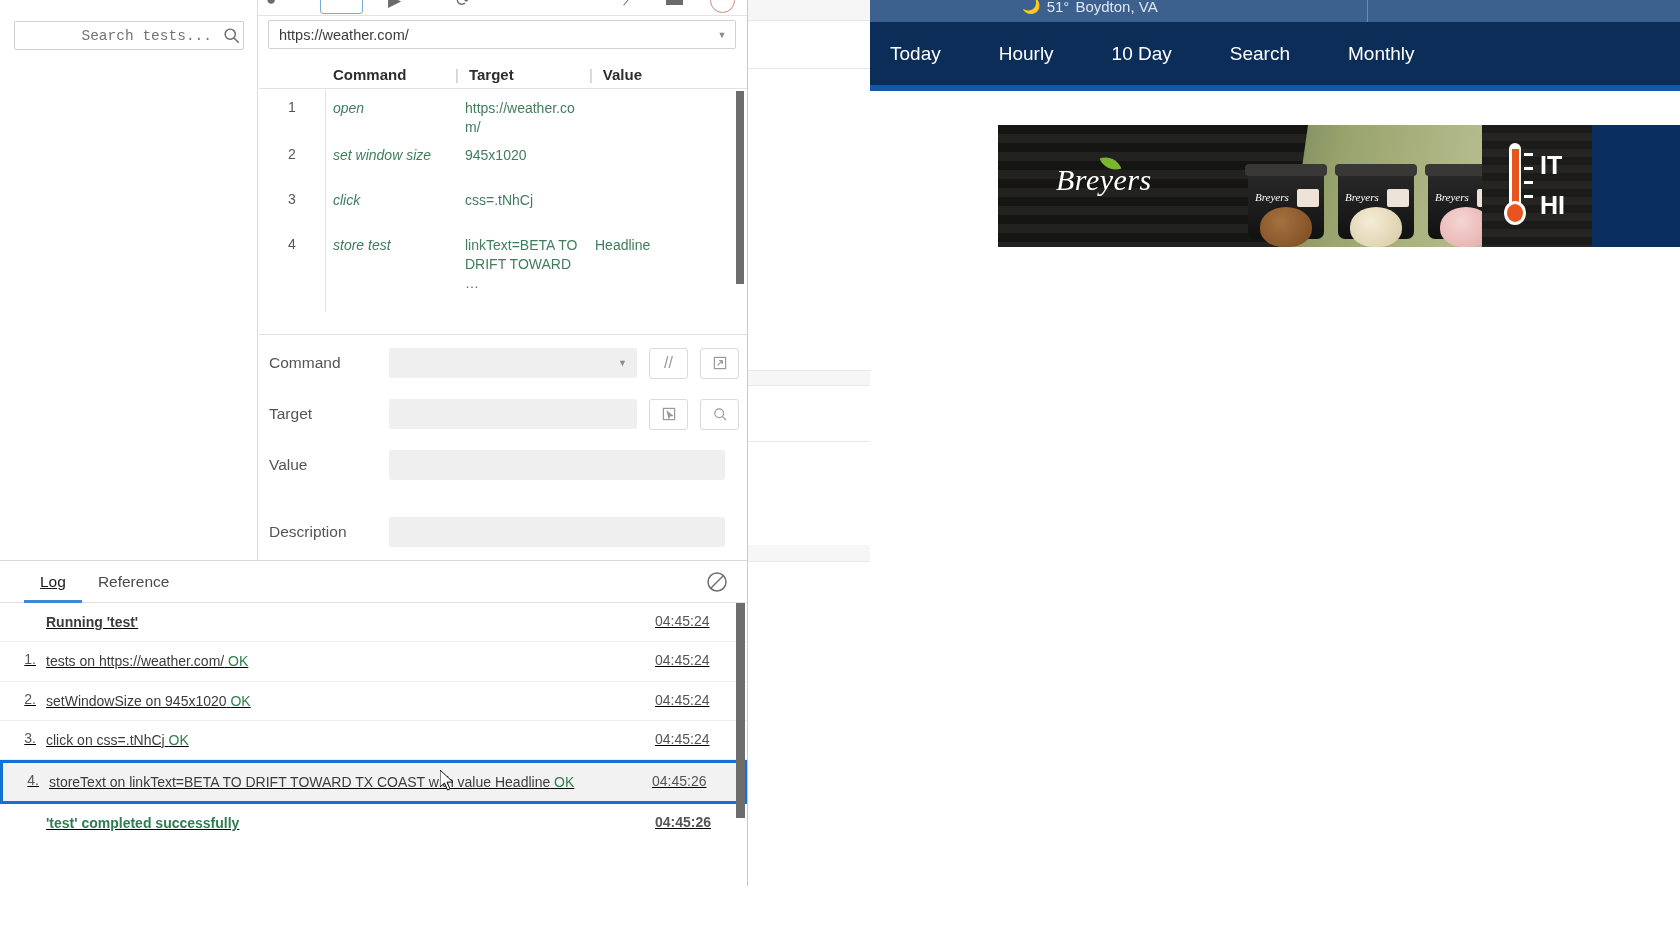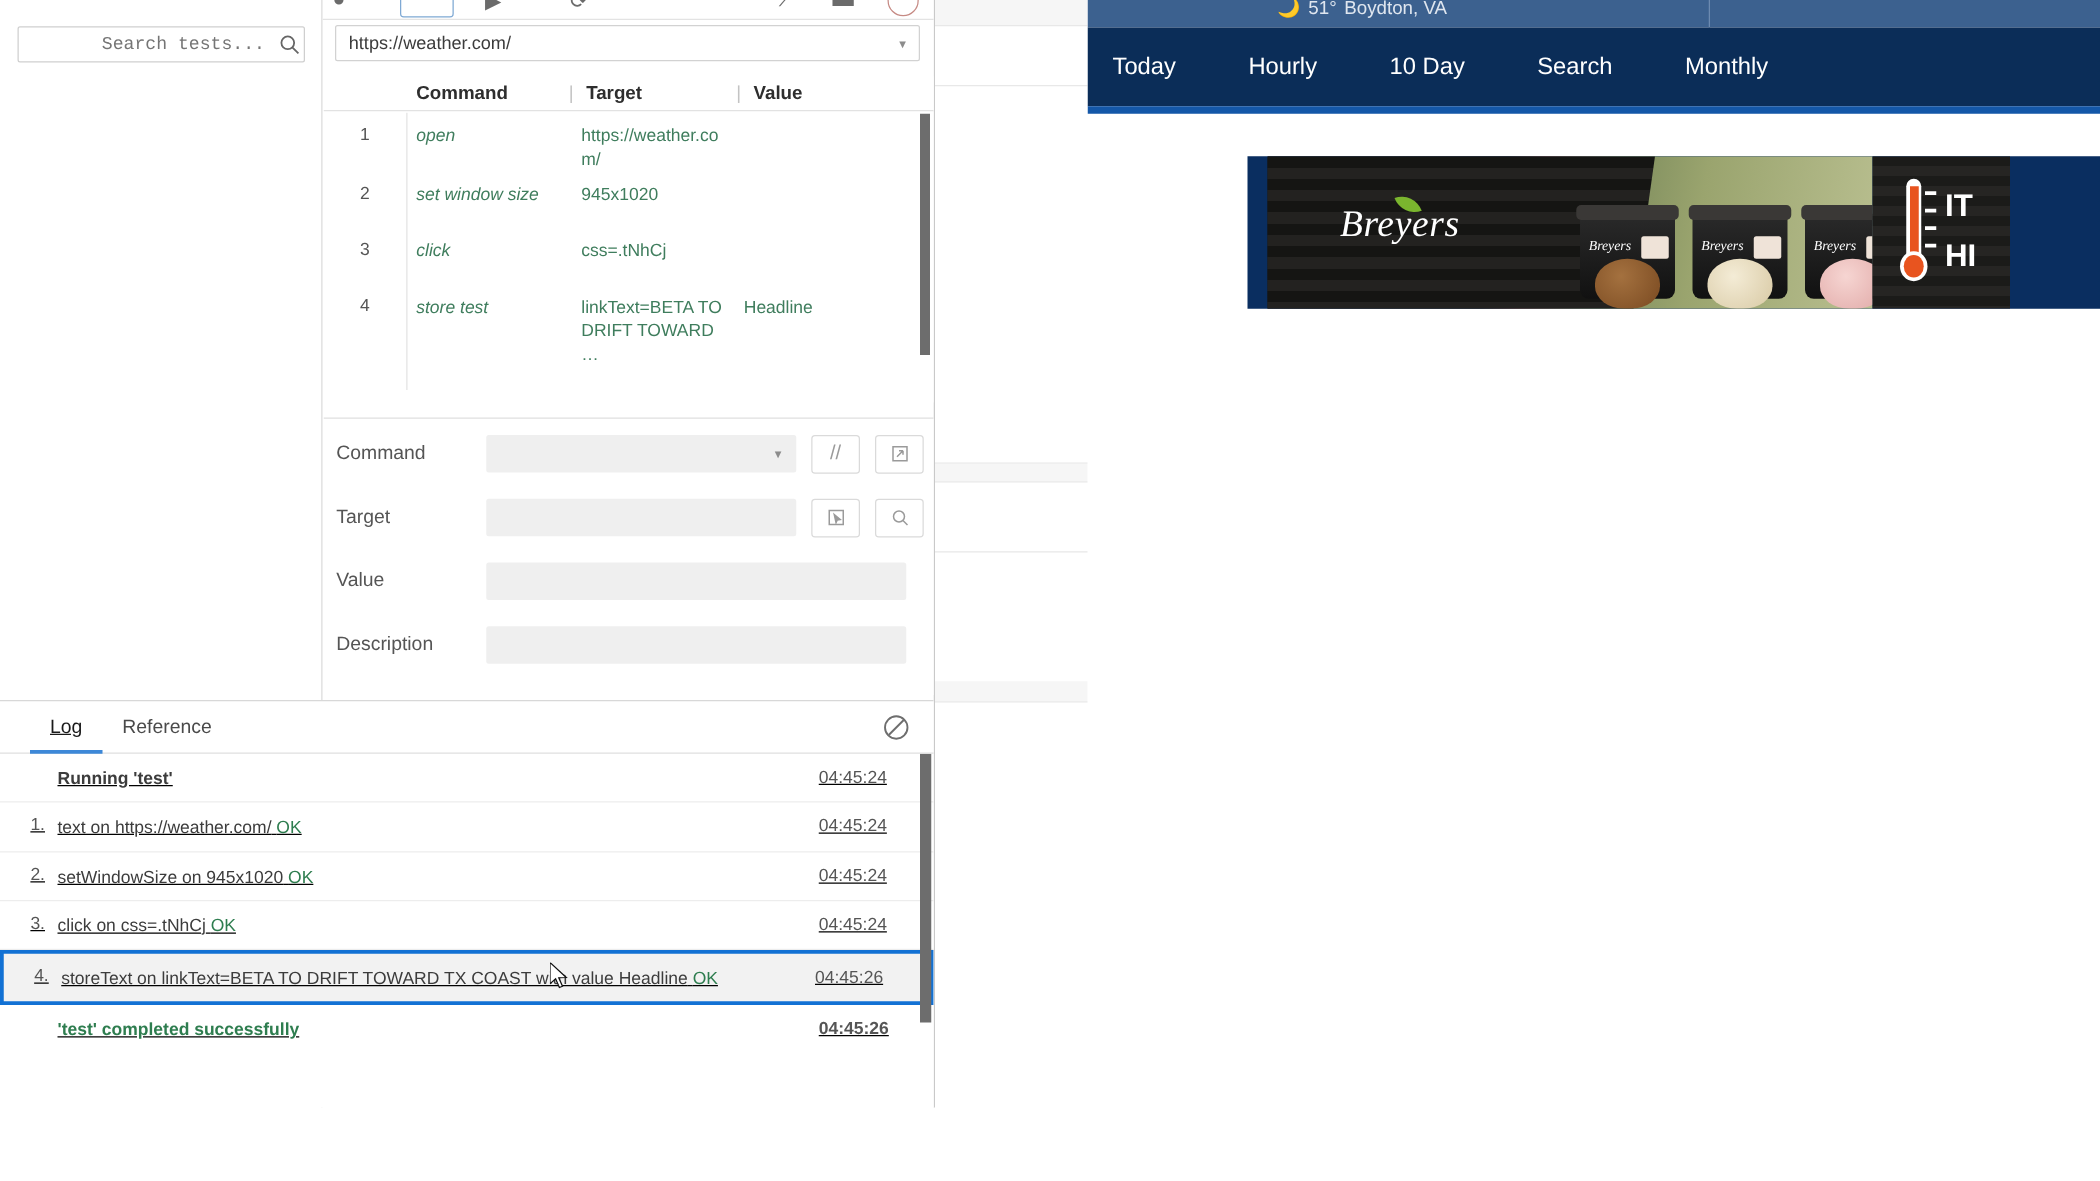--- a/index.html
+++ b/index.html
@@ -117,21 +117,21 @@
   .w-topdiv { position: absolute; left: 497px; top: 0; width: 1px; height: 22px; background: #6c8ab0; }
   .w-nav { position: absolute; left: 0; top: 22px; width: 810px; height: 63px; background: #0b2d58; }
   .w-nav-inner { display: flex; align-items: center; height: 63px; padding-left: 20px; gap: 58px; }
   .w-nav-item { color: #fff; font-size: 19px; }
   .w-navline { position: absolute; left: 0; top: 85px; width: 810px; height: 6px; background: #1457a8; }
 
   .ad { position: absolute; left: 128px; top: 125px; width: 682px; height: 122px;
         background: #0a2e60; overflow: hidden; }
   .ad-inner { position: absolute; left: 0; top: 0; width: 682px; height: 122px; display: flex; }
   .ad-left { width: 484px; height: 122px; position: relative; overflow: hidden;
-             background: linear-gradient(100deg,#141414 0%,#1b1a18 38%,#6e3b2c 44%,#7d8c5d 56%,#9aa46e 70%,#b9bf90 100%); margin-left: 16px; }
+             background: linear-gradient(100deg,#141414 0%,#1b1a18 38%,#6e3b2c 44%,#7d8c5d 56%,#9aa46e 70%,#b9bf90 100%); }
   .ad-wood { position: absolute; left: 0; top: 0; width: 310px; height: 122px;
              background: repeating-linear-gradient(180deg,#151513 0px,#151513 9px,#232220 9px,#232220 18px);
              transform: skewX(-8deg); transform-origin: top left; }
   .ad-brand { position: absolute; left: 58px; top: 38px; color: #fff; font-size: 30px;
               font-style: italic; font-family: "Liberation Serif", serif; letter-spacing: .5px; }
   .ad-leaf { position: absolute; left: 104px; top: 30px; width: 17px; height: 17px;
              background: #7ab52e; border-radius: 0 100% 0 100%; transform: rotate(-20deg); }
   .tub { position: absolute; bottom: 8px; width: 76px; height: 68px;
          background: linear-gradient(180deg,#2a2a2a,#111); border-radius: 4px 4px 7px 7px; }
   .tub .lid { position: absolute; left: -3px; top: -7px; width: 82px; height: 12px;
@@ -270,21 +270,21 @@
           <svg width="16" height="16" viewBox="0 0 20 20" fill="none" stroke="#9a9a9a" stroke-width="1.5">
             <circle cx="9" cy="9" r="5.5"></circle>
               <line x1="13" y1="13" x2="17.5" y2="17.5"></line>
           </svg>
         </span>
       </div>
       <div class="frow" style="top:114px;right:22px;">
         <span class="flabel">Value</span>
         <span class="finput"></span>
       </div>
-      <div class="frow" style="top:165px;right:22px;">
+      <div class="frow" style="top:181px;right:22px;">
         <span class="flabel">Description</span>
         <span class="finput"></span>
       </div>
     </div>
 
     <div class="logpanel">
       <div class="logtabs">
         <span class="ltab active">Log</span>
         <span class="ltab">Reference</span>
         <span class="clear-ico">
@@ -296,21 +296,21 @@
       </div>
 
       <div class="logrows">
         <div class="lrow bold">
           <span class="lr-num"></span>
           <span class="lr-txt">Running 'test'</span>
           <span class="lr-time">04:45:24</span>
         </div>
         <div class="lrow">
           <span class="lr-num">1.</span>
-          <span class="lr-txt"><span>text on https://weather.com/</span> <span class="ok">OK</span></span>
+          <span class="lr-txt"><span>tests on https://weather.com/</span> <span class="ok">OK</span></span>
           <span class="lr-time">04:45:24</span>
         </div>
         <div class="lrow">
           <span class="lr-num">2.</span>
           <span class="lr-txt"><span>setWindowSize on 945x1020</span> <span class="ok">OK</span></span>
           <span class="lr-time">04:45:24</span>
         </div>
         <div class="lrow">
           <span class="lr-num">3.</span>
           <span class="lr-txt"><span>click on css=.tNhCj</span> <span class="ok">OK</span></span>

